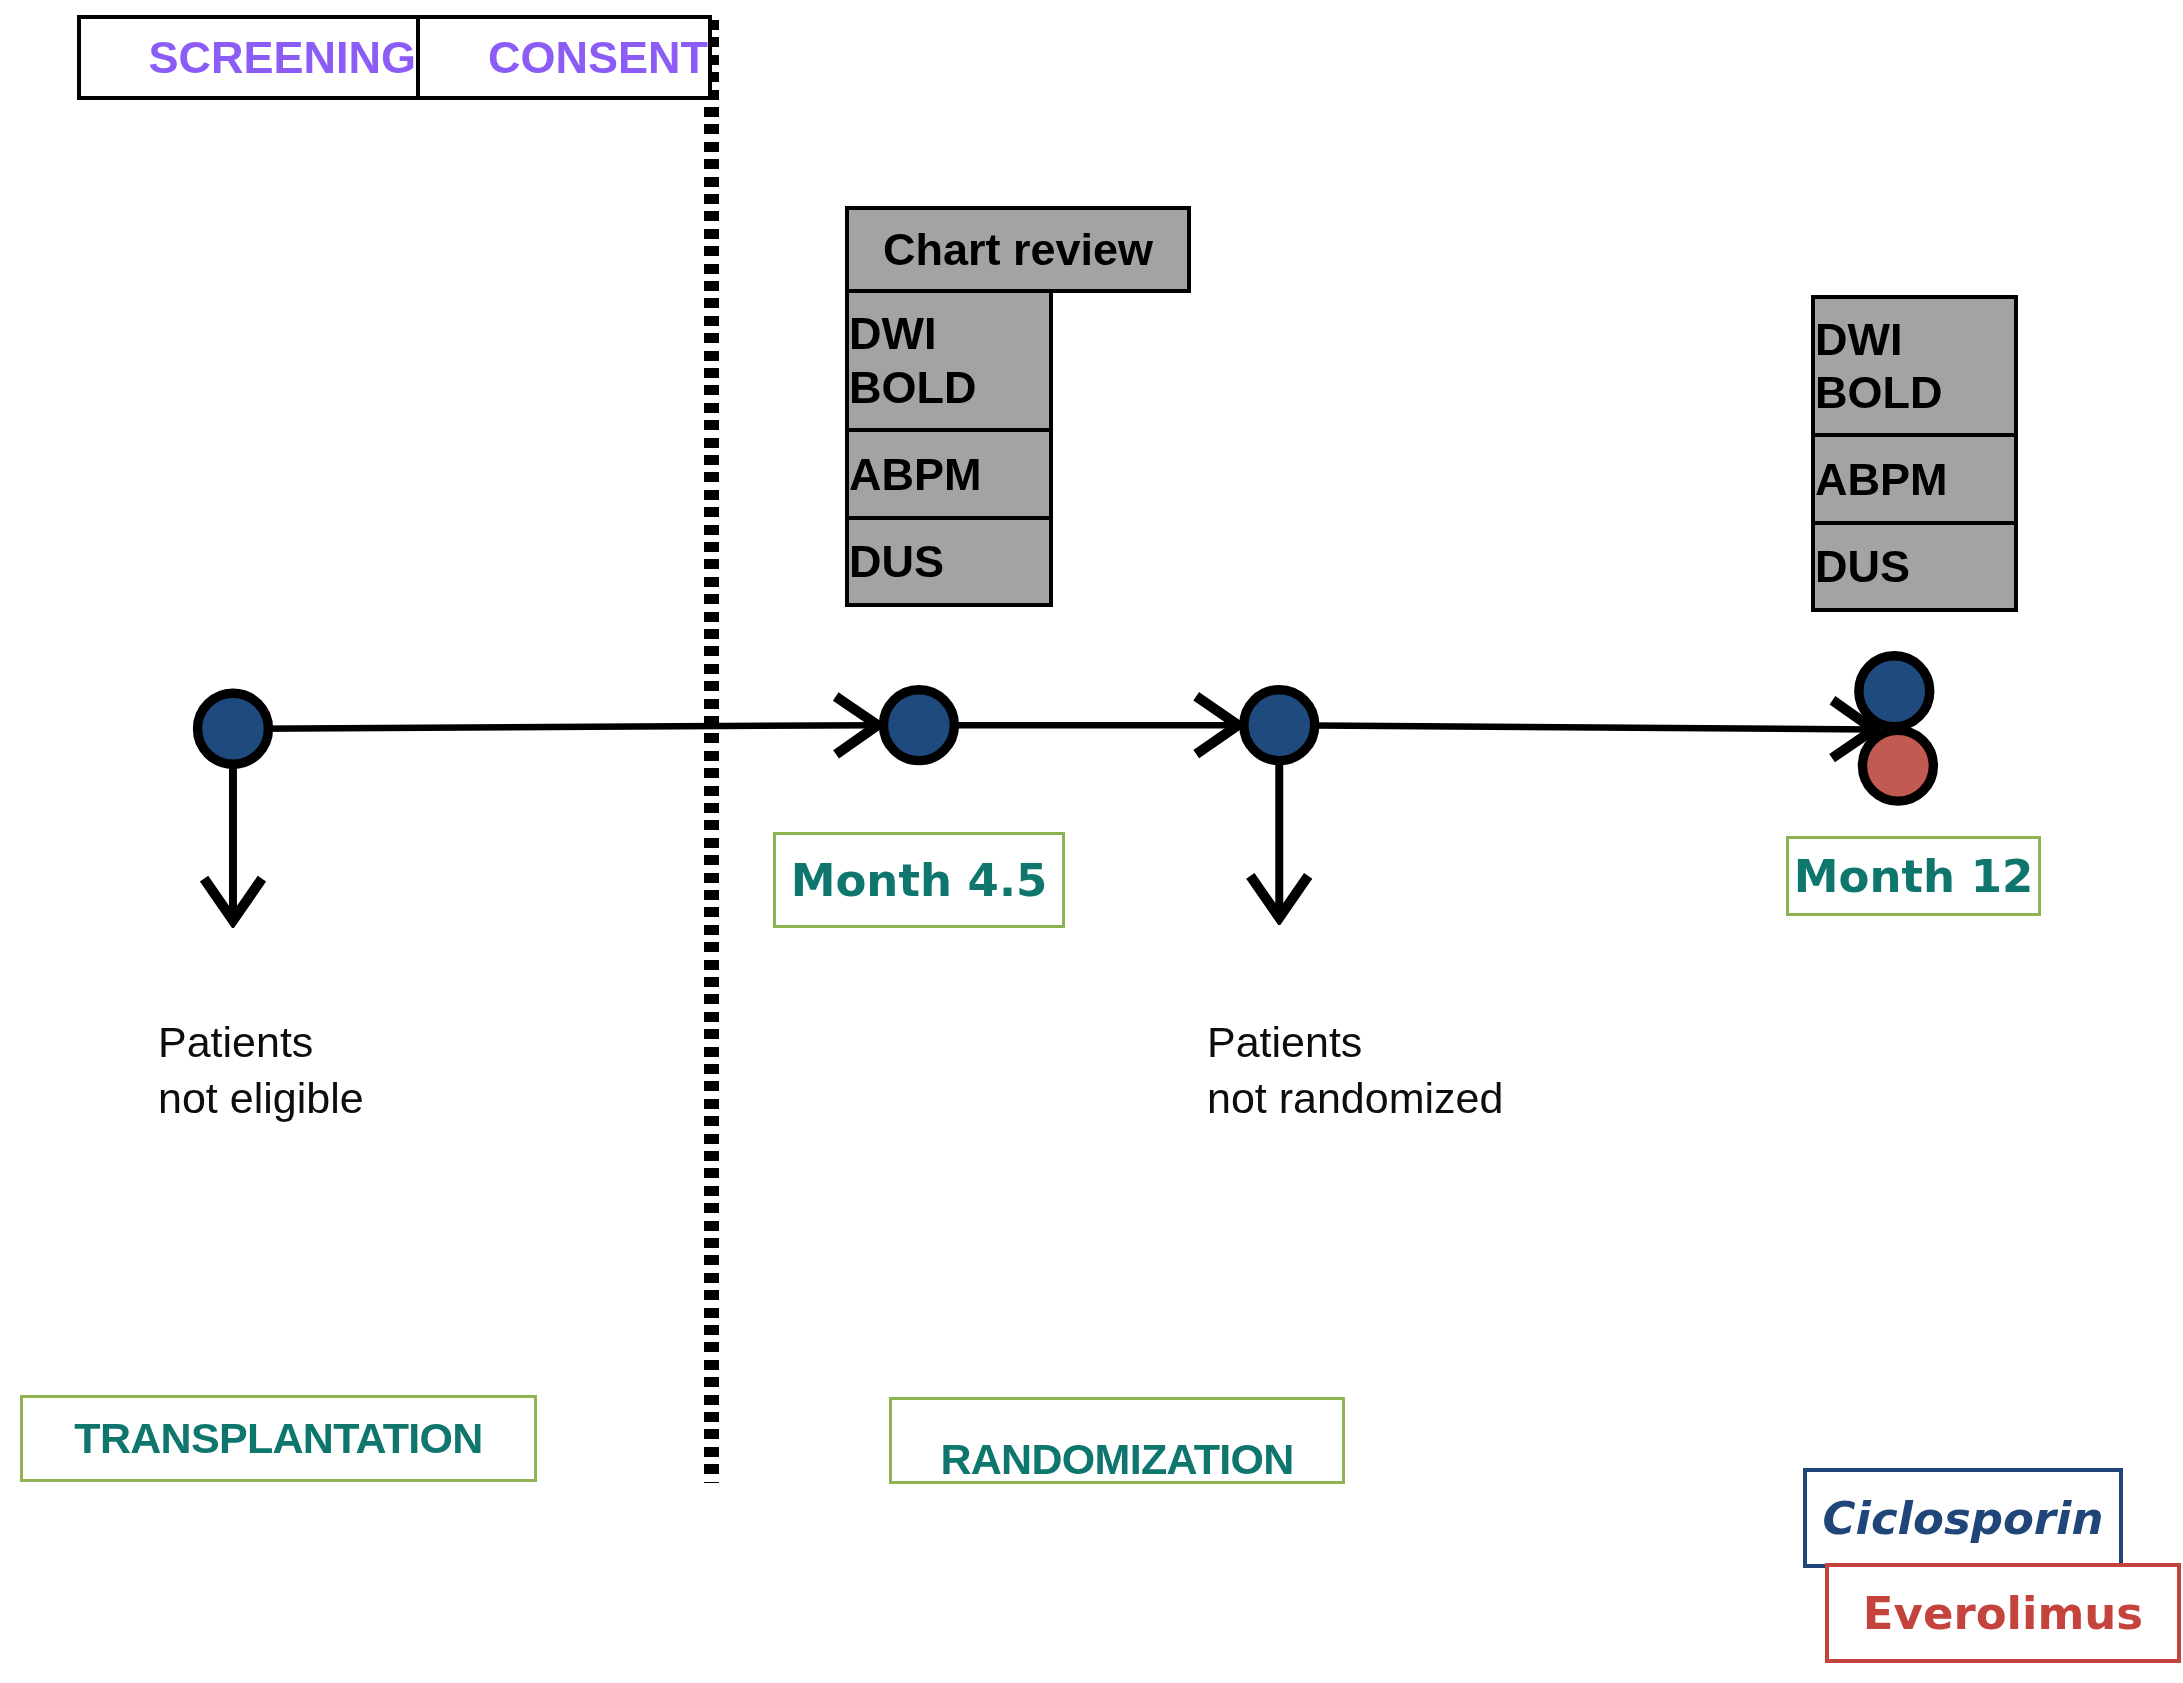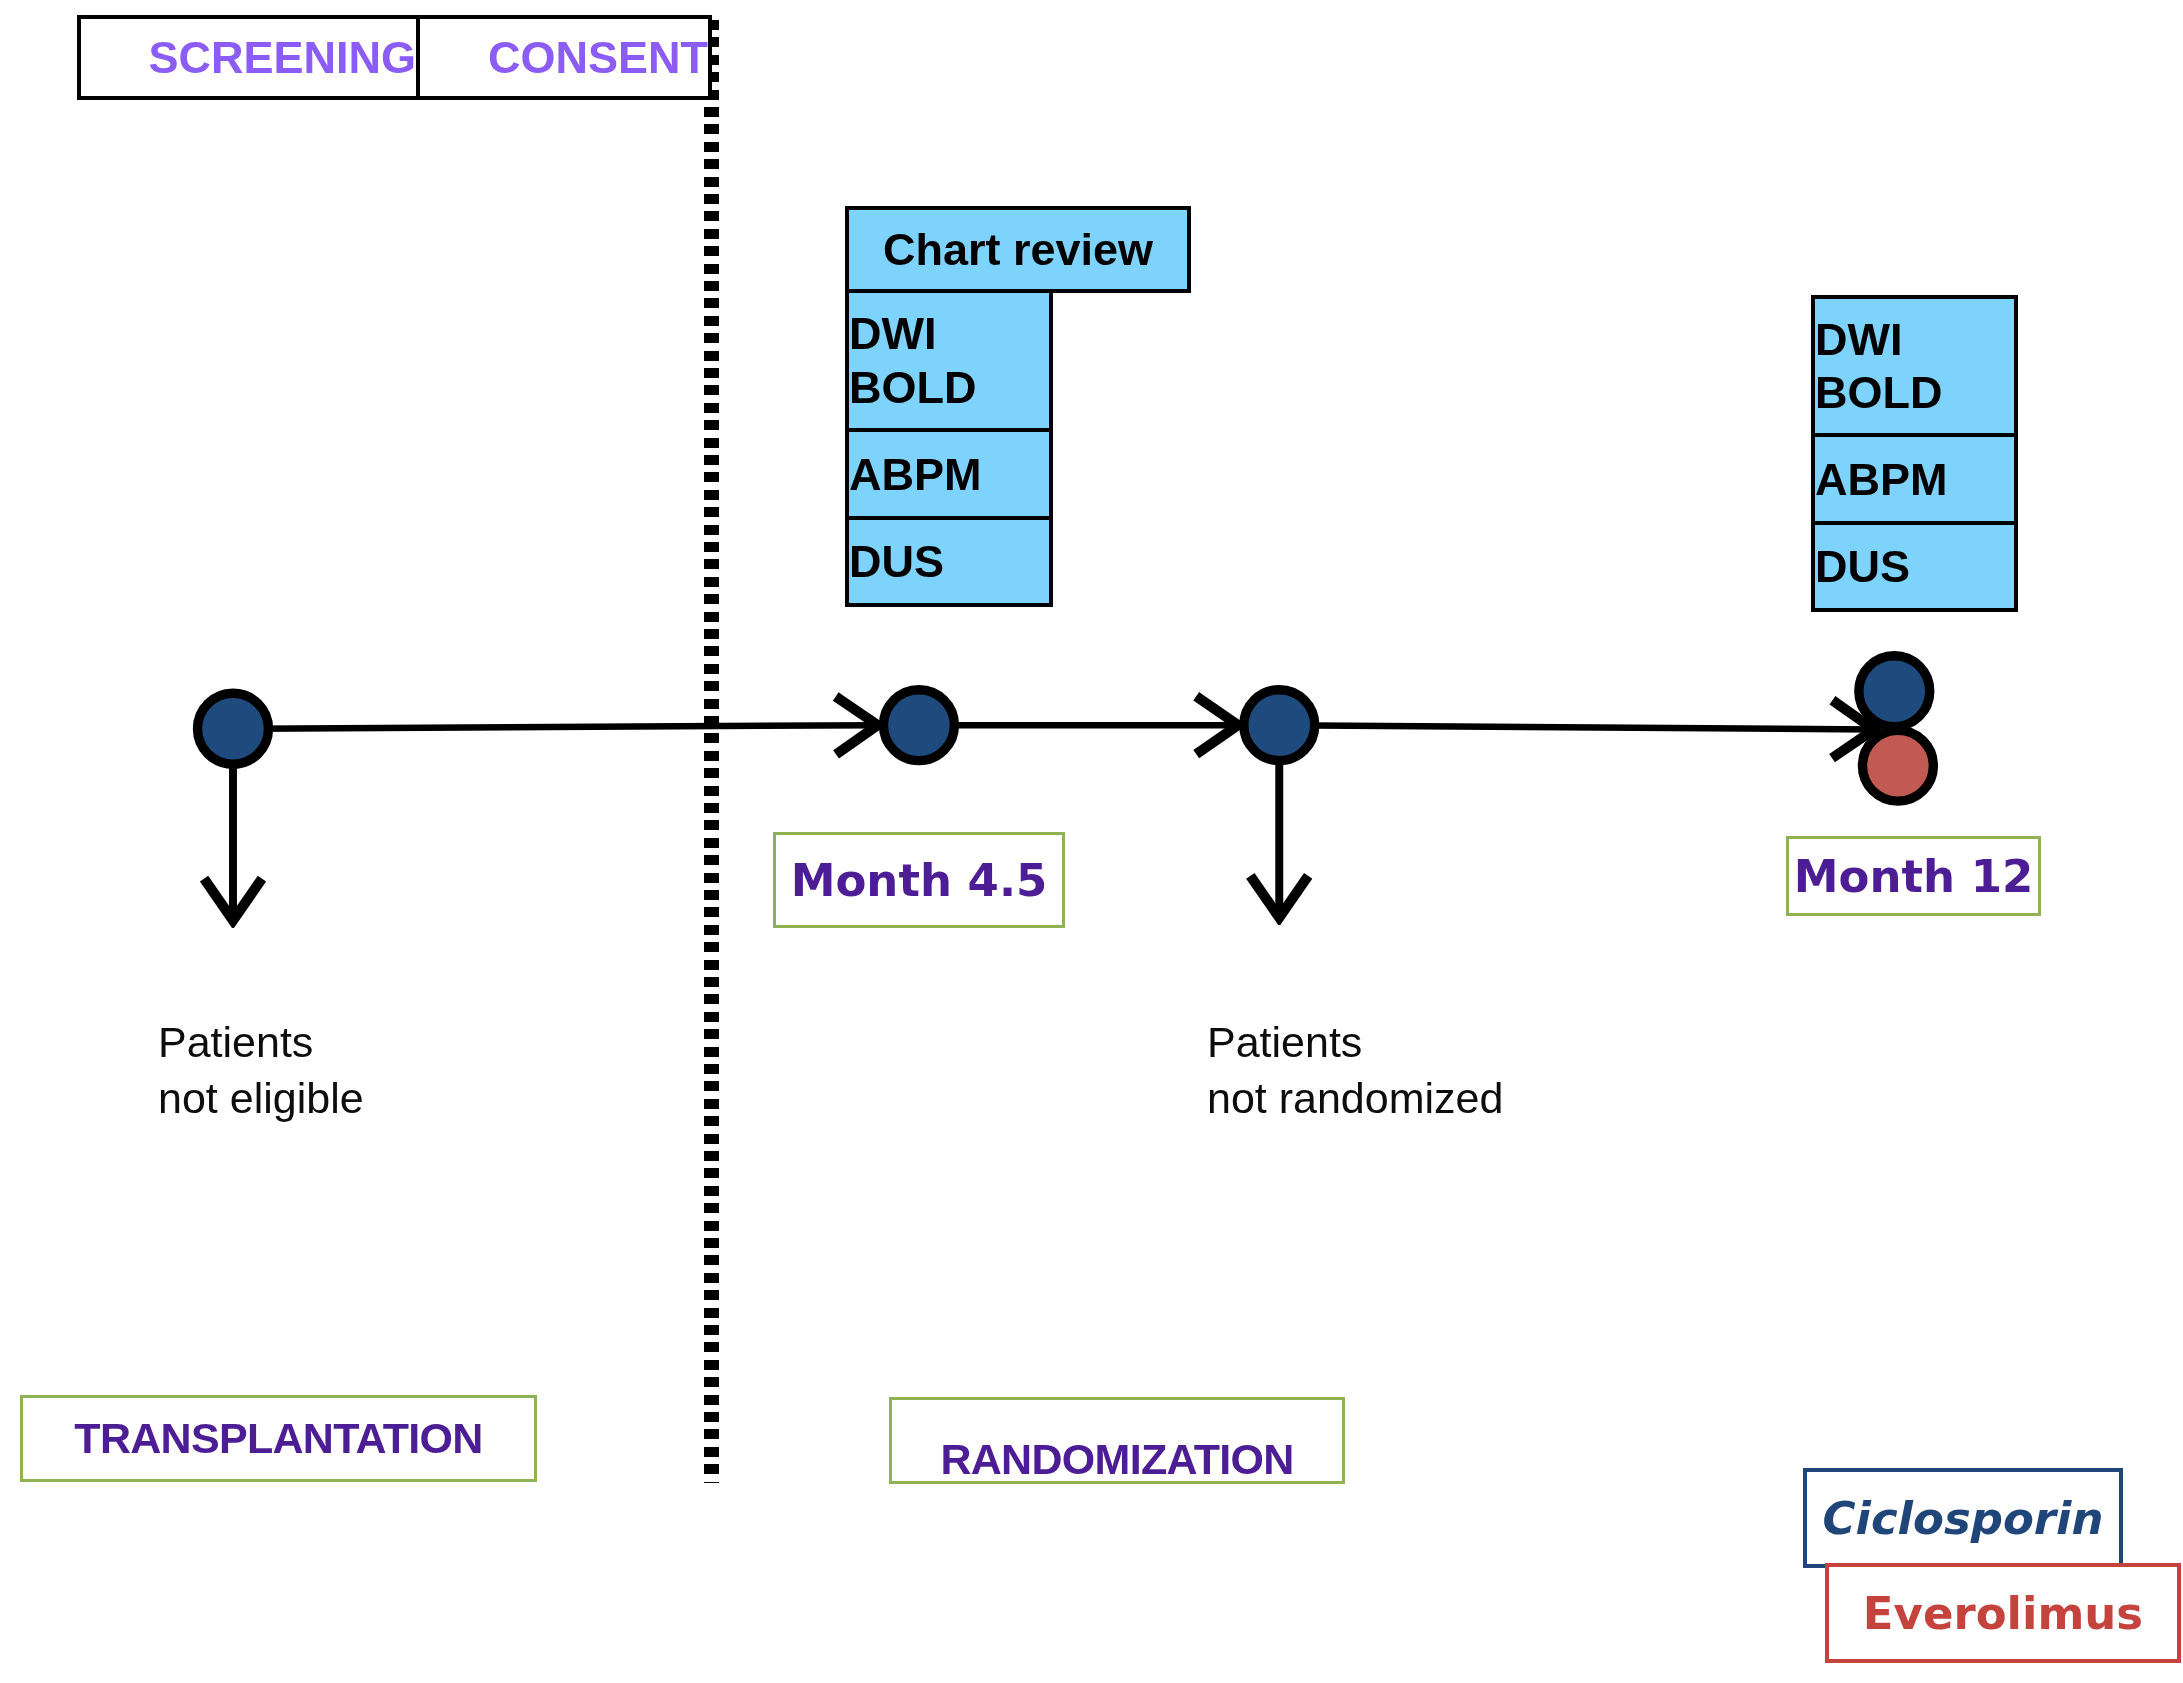--- a/index.html
+++ b/index.html
@@ -1,30 +1,30 @@
 <!DOCTYPE html>
 <html style="font-size:11.6px"><head>
 <meta charset="utf-8">
 <title>Figure</title>
 <style>
   html,body{margin:0;padding:0;background:#ffffff;}
   .canvas{position:relative;width:2183px;height:1684px;background:#ffffff;overflow:hidden;
           font-family:"Liberation Sans",sans-serif;}
 
   
-  .bbox{position:absolute;box-sizing:border-box;border:4.3px solid #000;background:#7dd3fc;
+  .bbox{position:absolute;box-sizing:border-box;border:4.3px solid #000;background:#a3a3a3;
         display:flex;align-items:center;color:#000;
         font:700 45px/1.18 "Liberation Sans",sans-serif;}
   .center{justify-content:center;}
   .padl{}
   .two-line span{display:block;}
 
   
   .gbox{position:absolute;box-sizing:border-box;border:3.6px solid #8fb352;background:#fff;
-        display:flex;align-items:center;justify-content:center;color:#4c1d95;}
+        display:flex;align-items:center;justify-content:center;color:#0f766e;}
   .gbox.month{font:700 45px/1 "DejaVu Sans",sans-serif;}
   .gbox.phase{font:700 43px/1 "Liberation Sans",sans-serif;letter-spacing:-0.7px;}
 
   
   .lbox{position:absolute;box-sizing:border-box;background:#fff;display:flex;
         align-items:center;justify-content:center;font:700 45px/1 "DejaVu Sans",sans-serif;}
   .lbox.cic{border:4.3px solid #1f4579;color:#1f4579;}
   .lbox.eve{border:4.3px solid #c5433d;color:#c5433d;margin-left:22px;}
 
   

